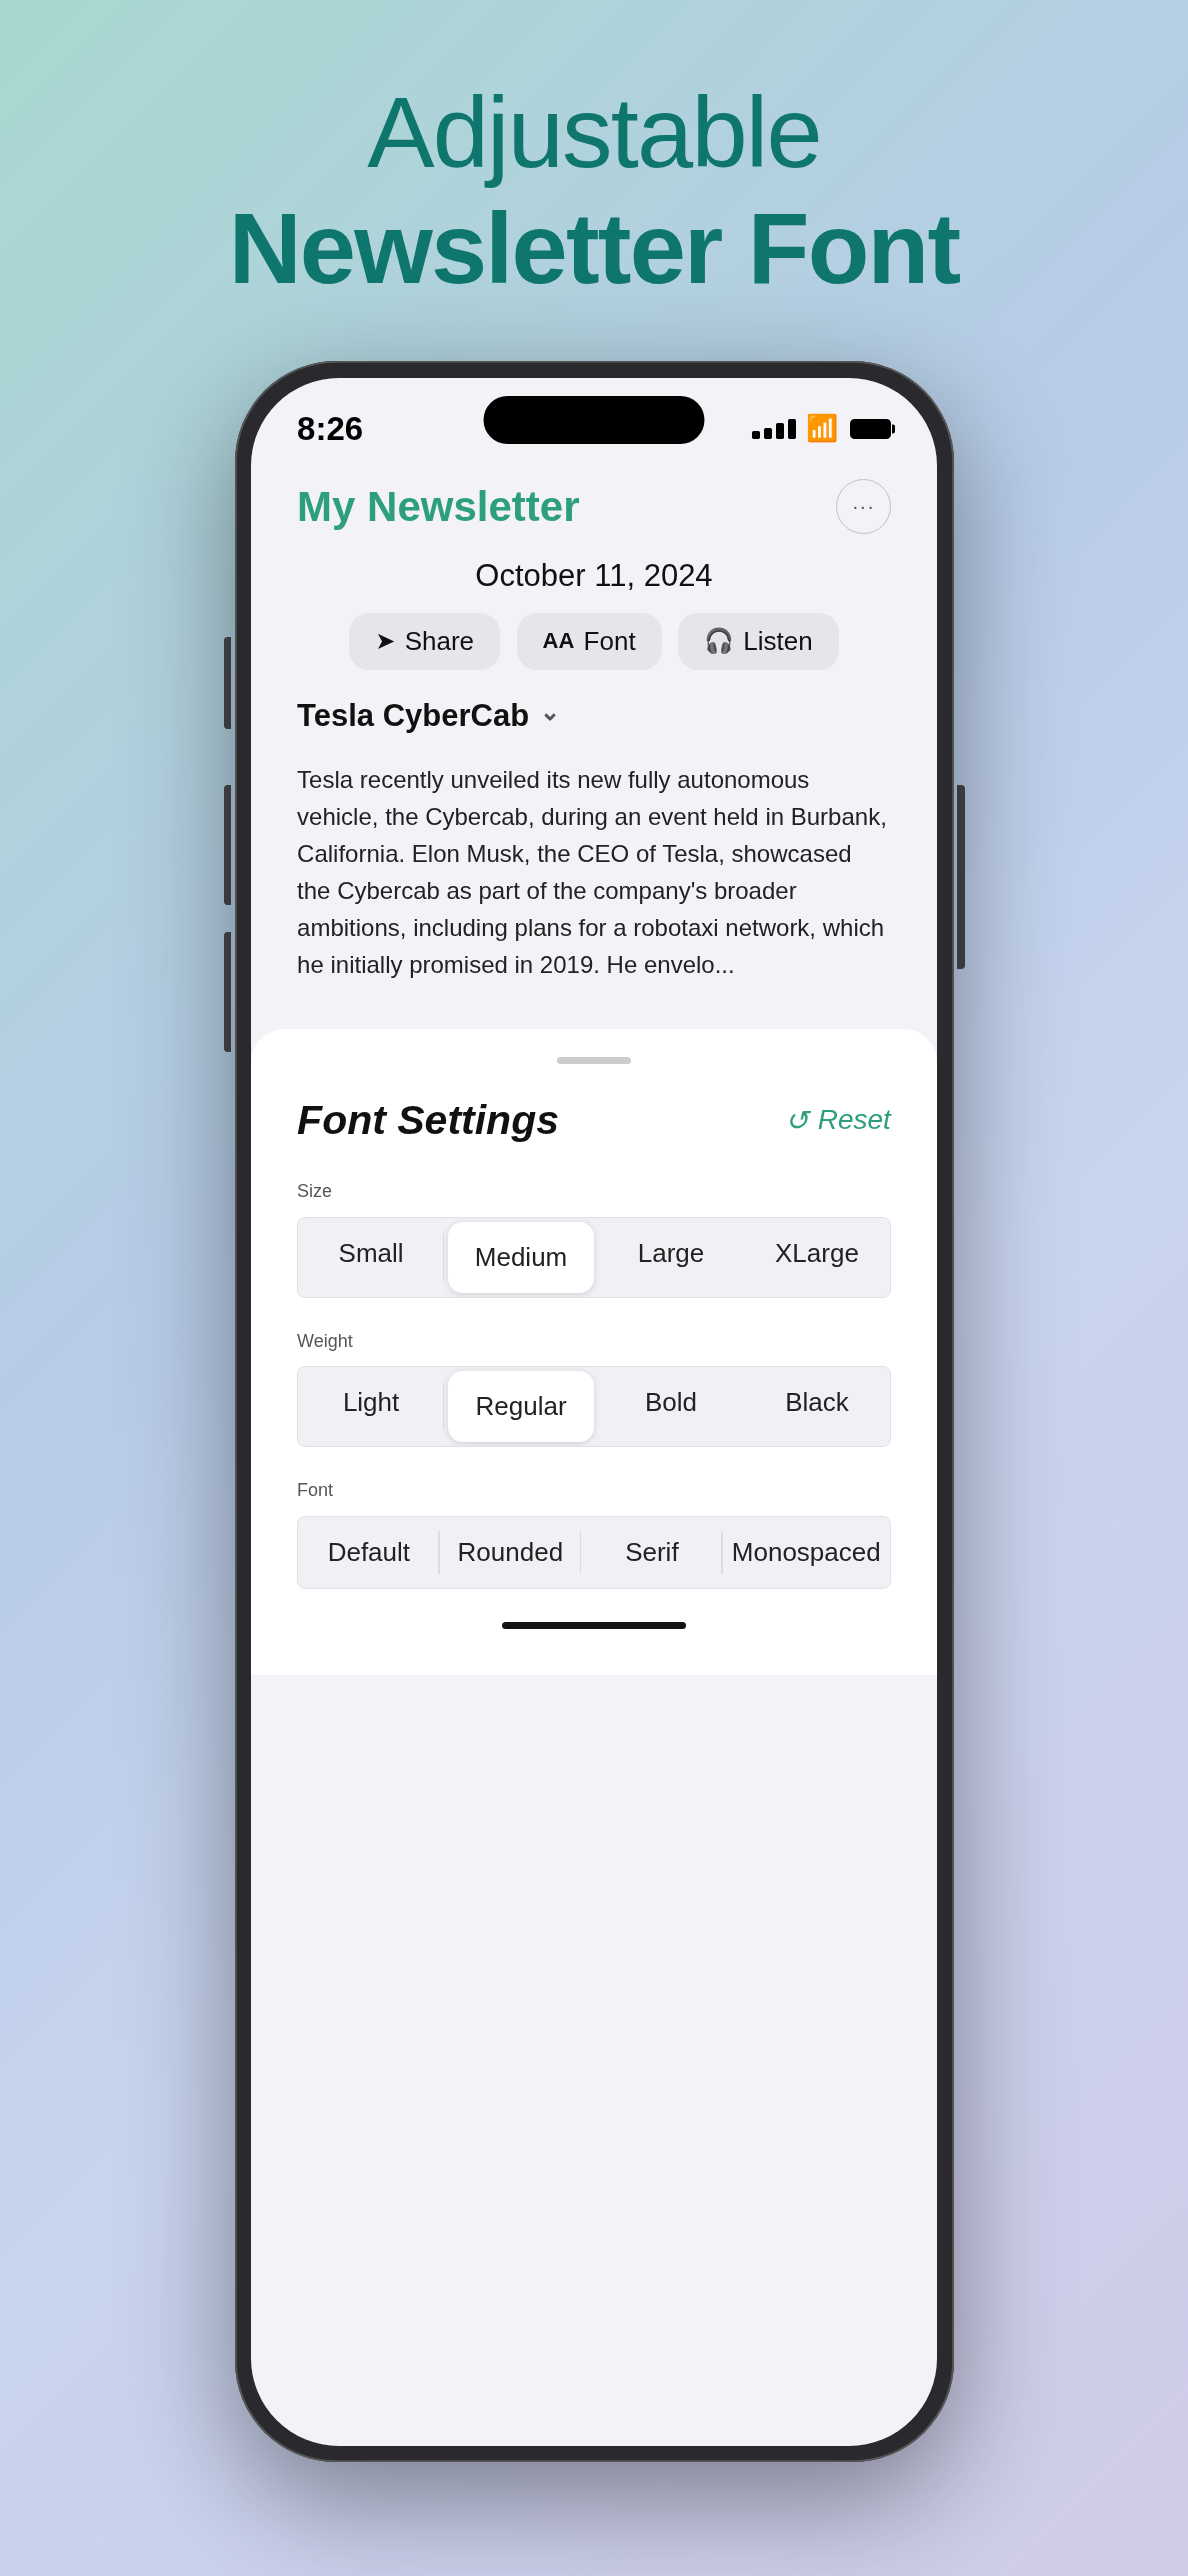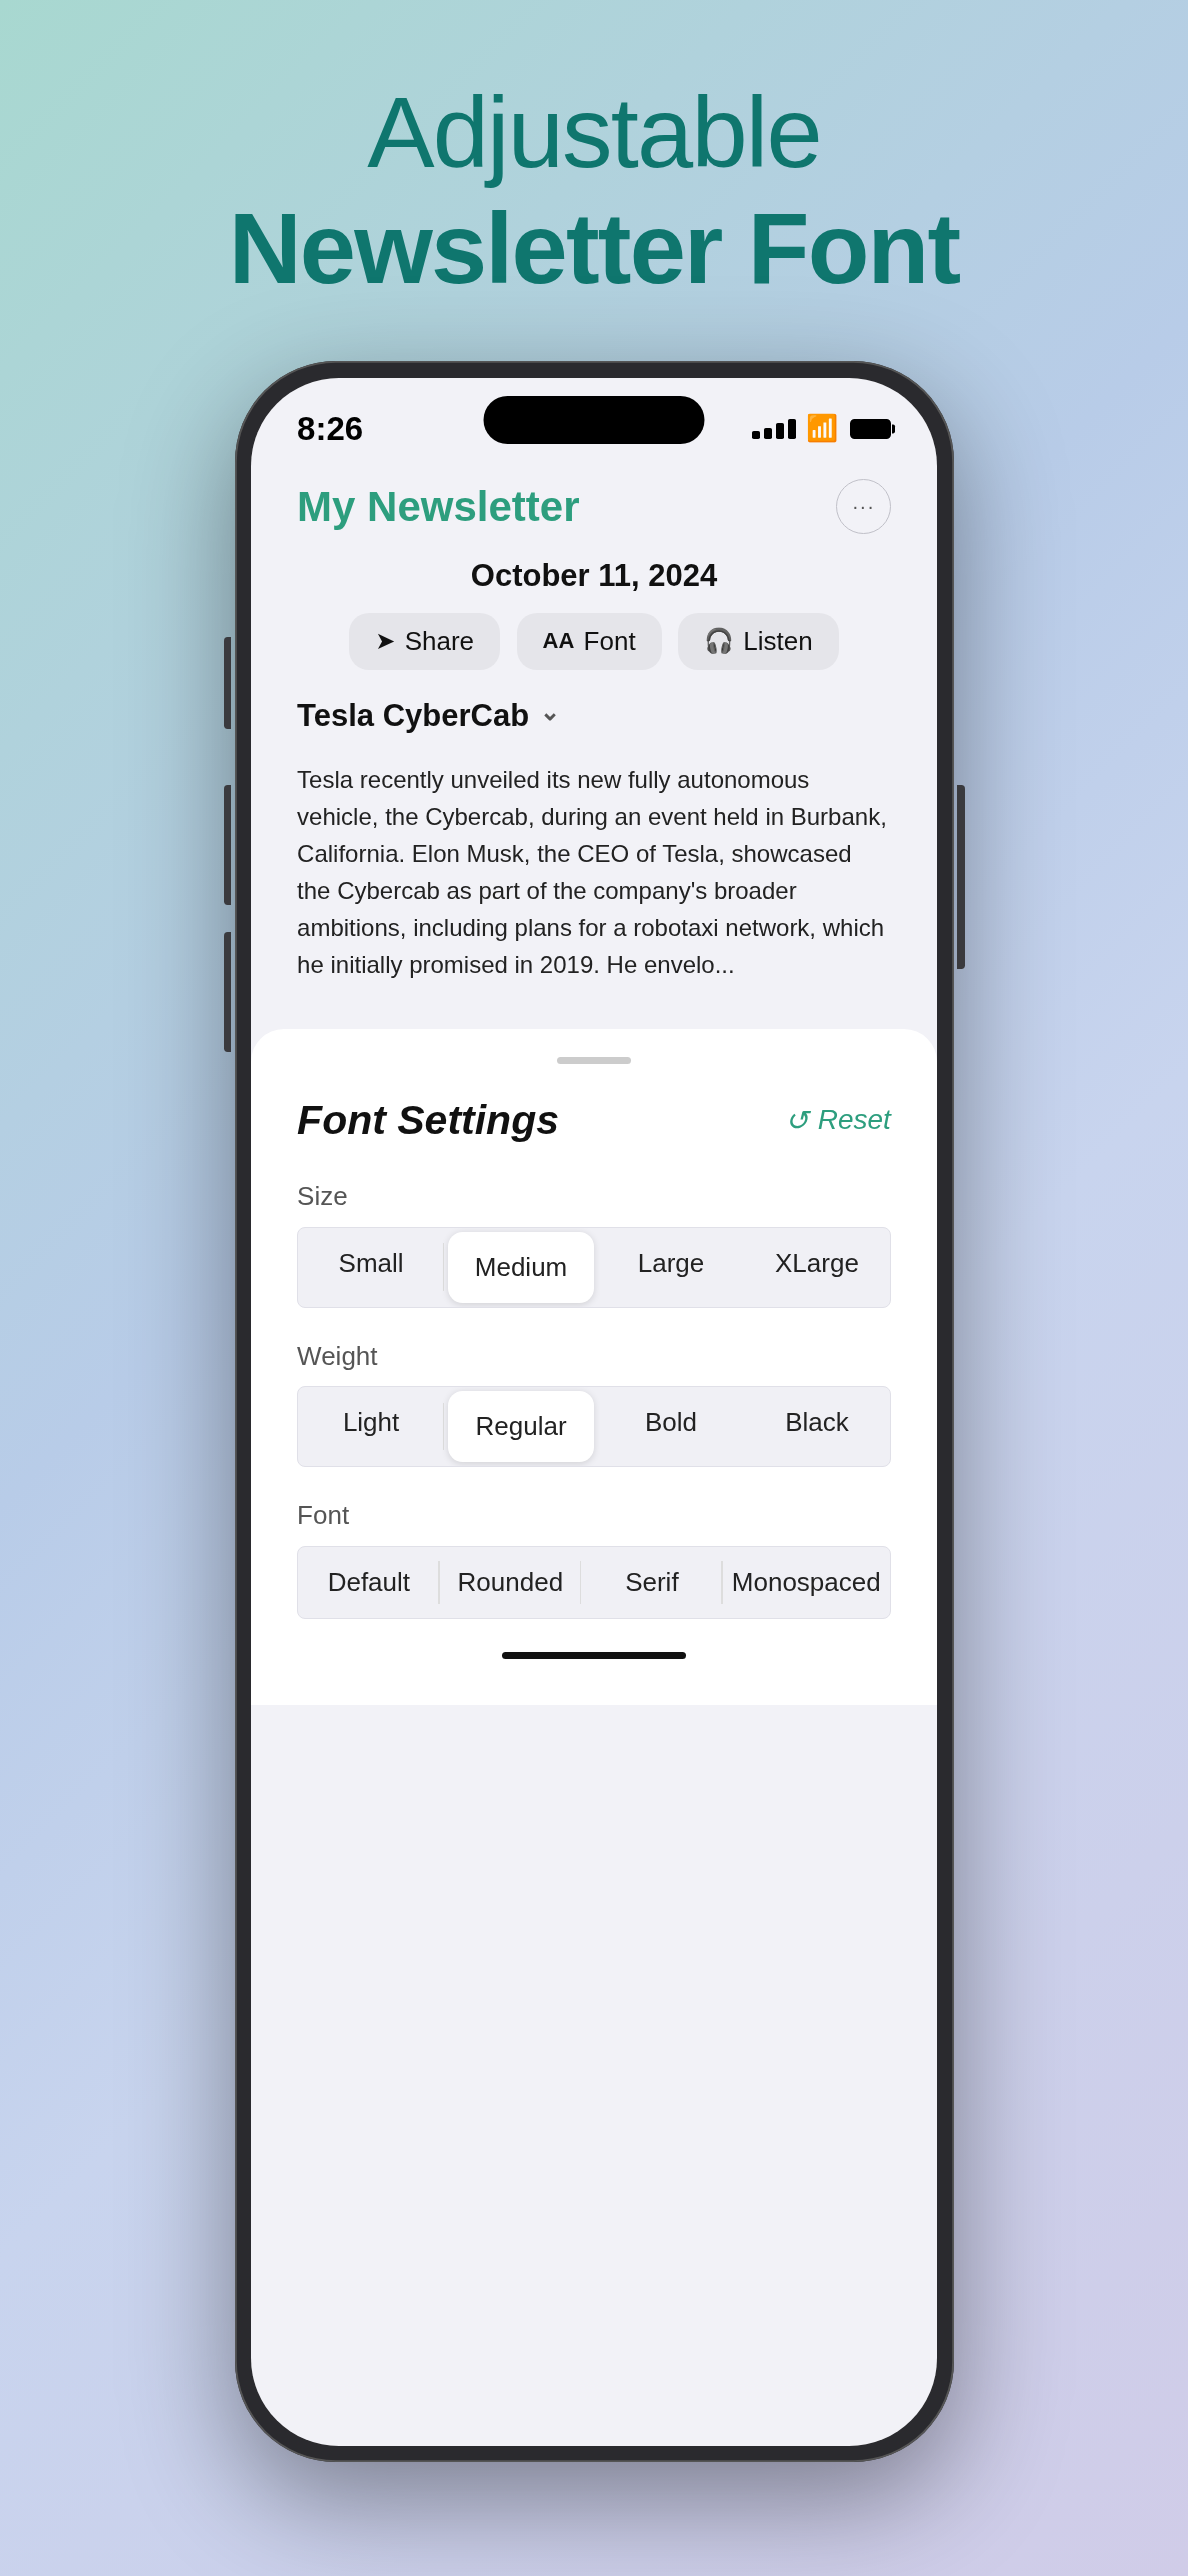--- a/index.html
+++ b/index.html
@@ -152,21 +152,21 @@
       align-items: center;
       justify-content: center;
       color: #555;
       font-size: 20px;
       letter-spacing: 0.9px;
     }
 
     .newsletter-date {
       text-align: center;
       font-size: 31px;
-      font-weight: 700;
+      font-weight: 400;
       color: #111;
       margin: 9.2px 0 18.4px;
     }
 
     
     .action-buttons {
       display: flex;
       justify-content: center;
       gap: 16.6px;
       margin-bottom: 28px;
@@ -264,21 +264,21 @@
     .reset-icon {
       font-size: 28px;
     }
 
     
     .settings-section {
       margin-bottom: 33px;
     }
 
     .section-label {
-      font-size: 26px;
+      font-size: 18px;
       color: #555;
       margin-bottom: 14.7px;
     }
 
     .option-group {
       display: flex;
       gap: 0;
       background: #f0f0f5;
       border-radius: 8px;
       overflow: hidden;

